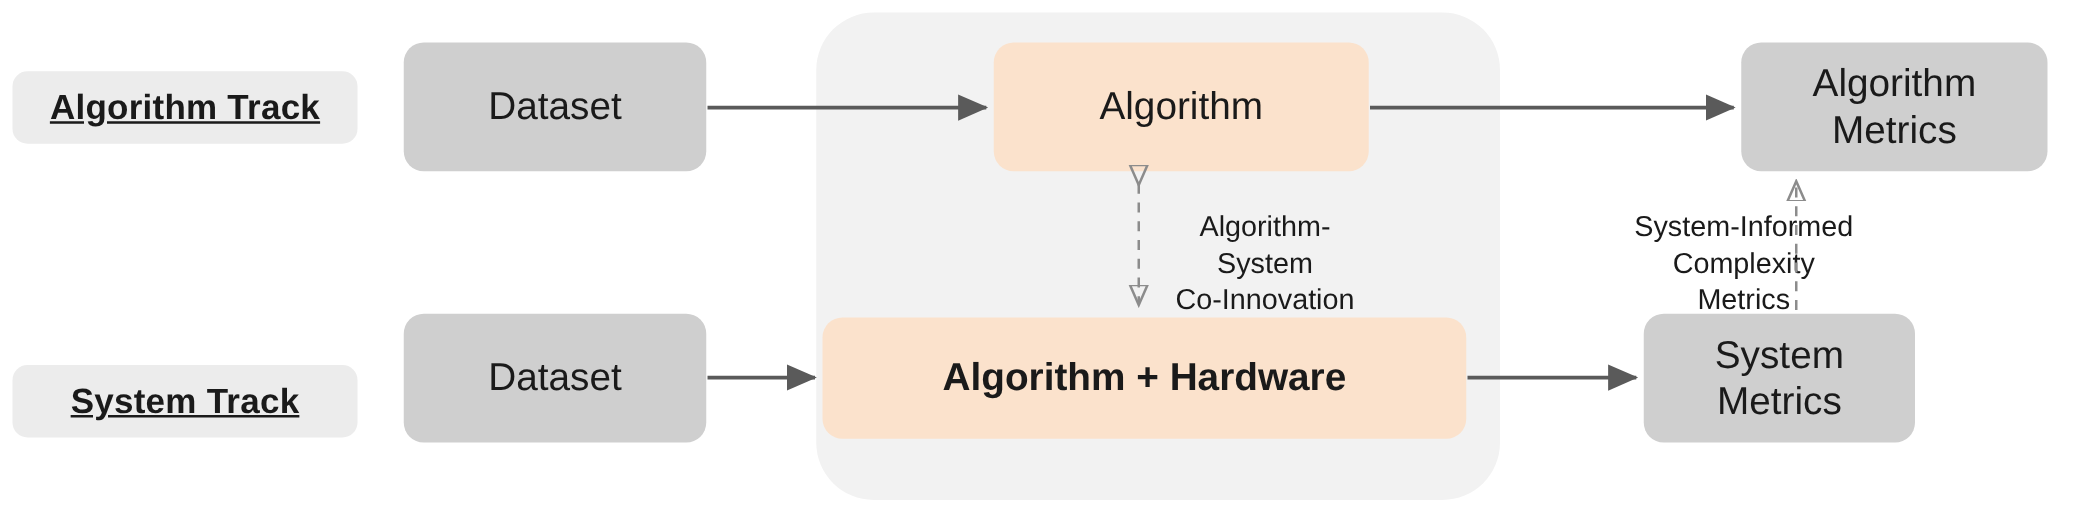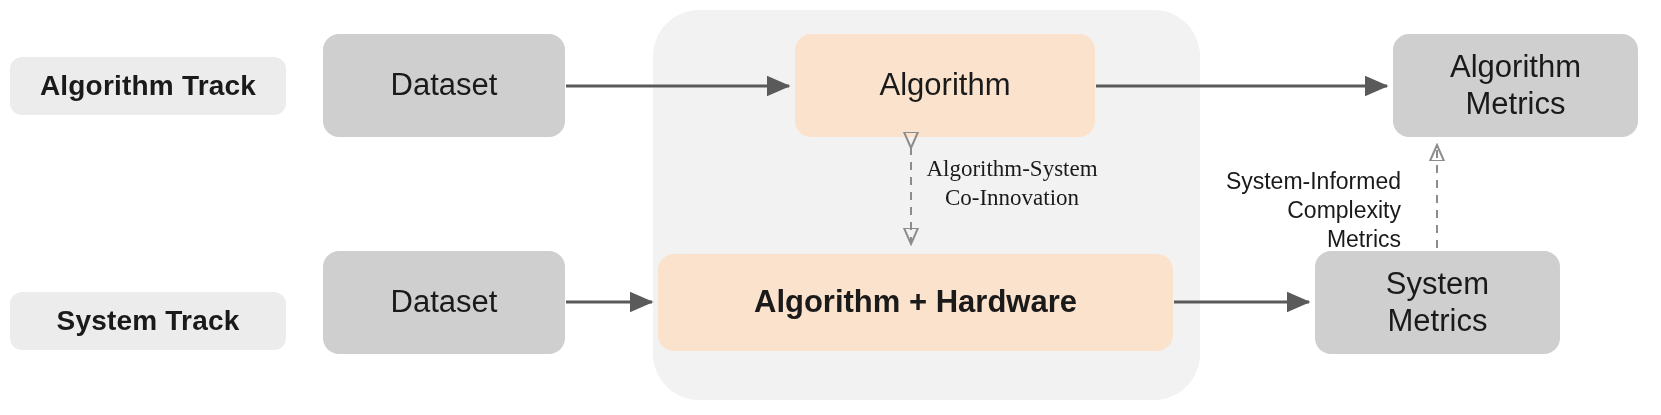--- a/index.html
+++ b/index.html
@@ -30,20 +30,21 @@
     line-height: 1.18;
     white-space: pre-line;
   }
 
   .track-label {
     background: #ececec;
     border-radius: 12px;
     font-size: 28px;
     font-weight: bold;
     letter-spacing: 0.2px;
+    text-decoration: underline;
   }
 
   .box-gray {
     background: #cfcfcf;
     border-radius: 16px;
     font-size: 31px;
     font-weight: normal;
   }
 
   .box-peach {
@@ -99,27 +100,27 @@
 
   <div class="node box-gray" style="left:1393px; top:34px; width:245px; height:103px;">Algorithm
 Metrics</div>
 
   <div class="node track-label" style="left:10px; top:272px; width:276px; height:58px;margin-top:20px;">System Track</div>
 
   <div class="node box-gray" style="left:323px; top:251px; width:242px; height:103px;">Dataset</div>
 
   <div class="node box-peach" style="left:658px; top:254px; width:515px; height:97px;font-weight:bold;">Algorithm + Hardware</div>
 
-  <div class="node box-gray" style="left:1315px; top:251px; width:245px; height:103px;">System
+  <div class="node box-gray" style="left:1315px; top:251px; width:217px; height:103px;">System
 Metrics</div>
 
-  <div class="annotation" style="left:922px; top:155px; width:180px;font-family:Liberation Serif, serif;">Algorithm-System
+  <div class="annotation" style="left:922px; top:167px; width:180px;">Algorithm-System
 Co-Innovation</div>
 
-  <div class="annotation" style="left:1211px; top:167px; width:190px;text-align:right;">System-Informed
+  <div class="annotation" style="left:1300px; top:167px; width:190px;">System-Informed
 Complexity Metrics</div>
 
   <svg id="connectors" viewBox="0 0 1661 415">
     <defs>
       <marker id="arrowSolid" markerWidth="9" markerHeight="9" refX="7.5" refY="4.5" orient="auto" markerUnits="strokeWidth">
         <path d="M0,1 L8,4.5 L0,8 z" fill="#5a5a5a"></path>
       </marker>
       <marker id="arrowDashUp" markerWidth="9" markerHeight="9" refX="7.5" refY="4.5" orient="auto" markerUnits="strokeWidth">
         <path d="M0,1 L8,4.5 L0,8 z" fill="none" stroke="#8c8c8c" stroke-width="1"></path>
       </marker>

